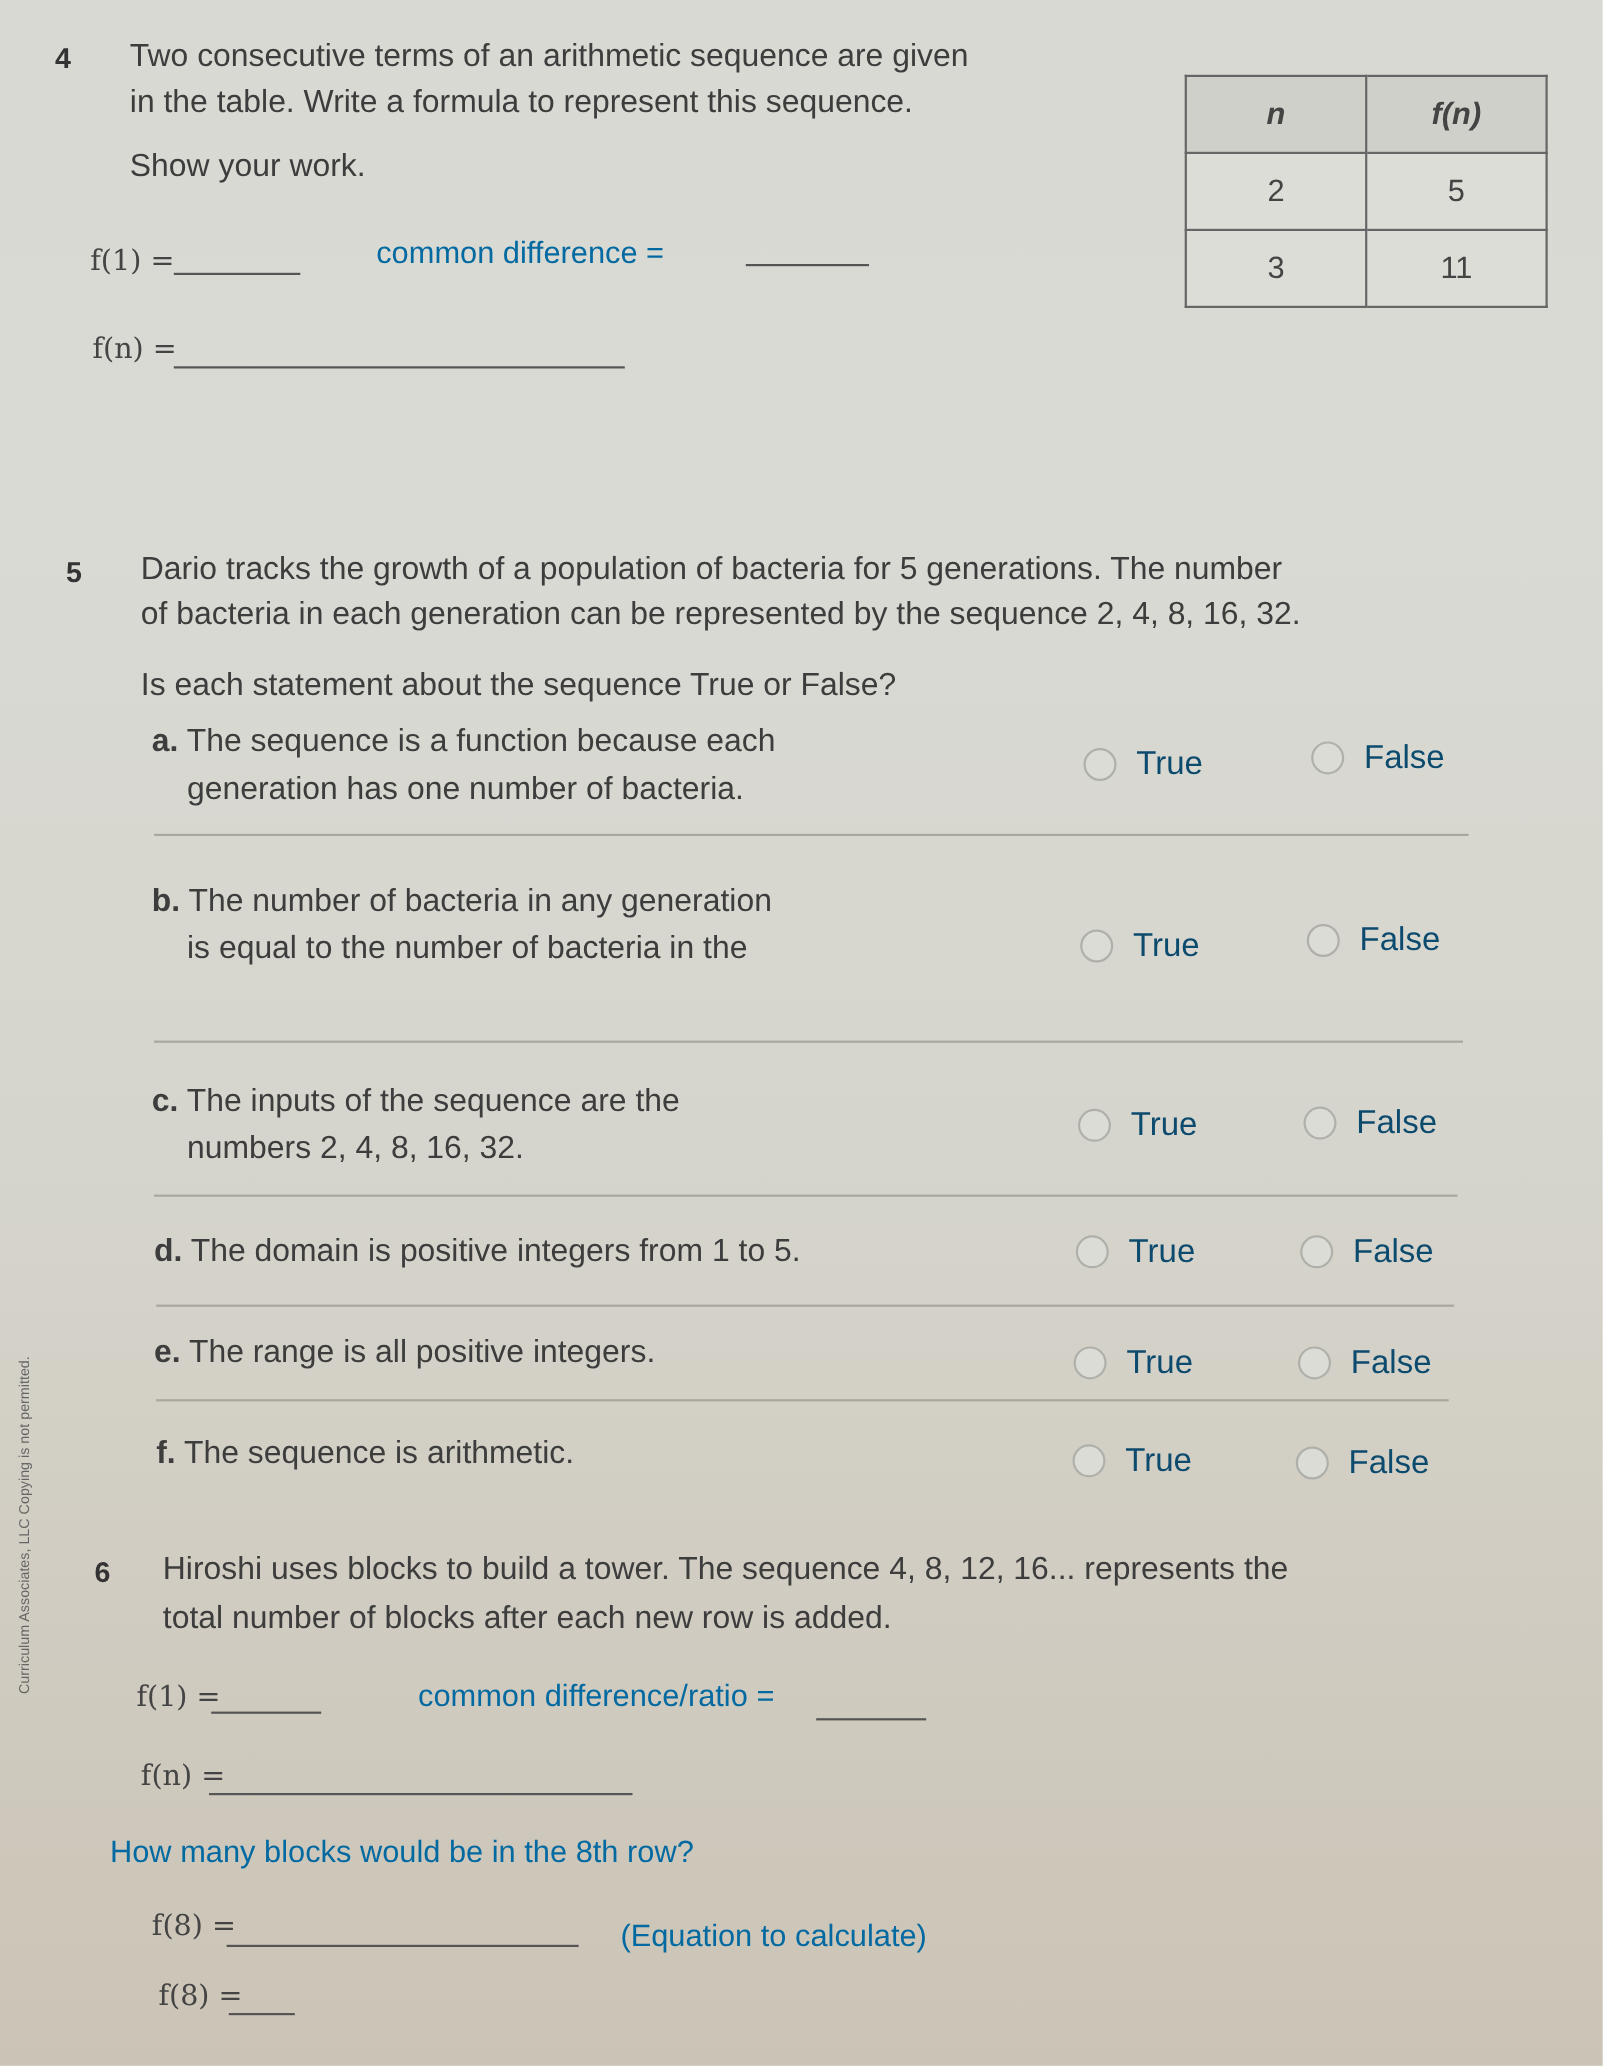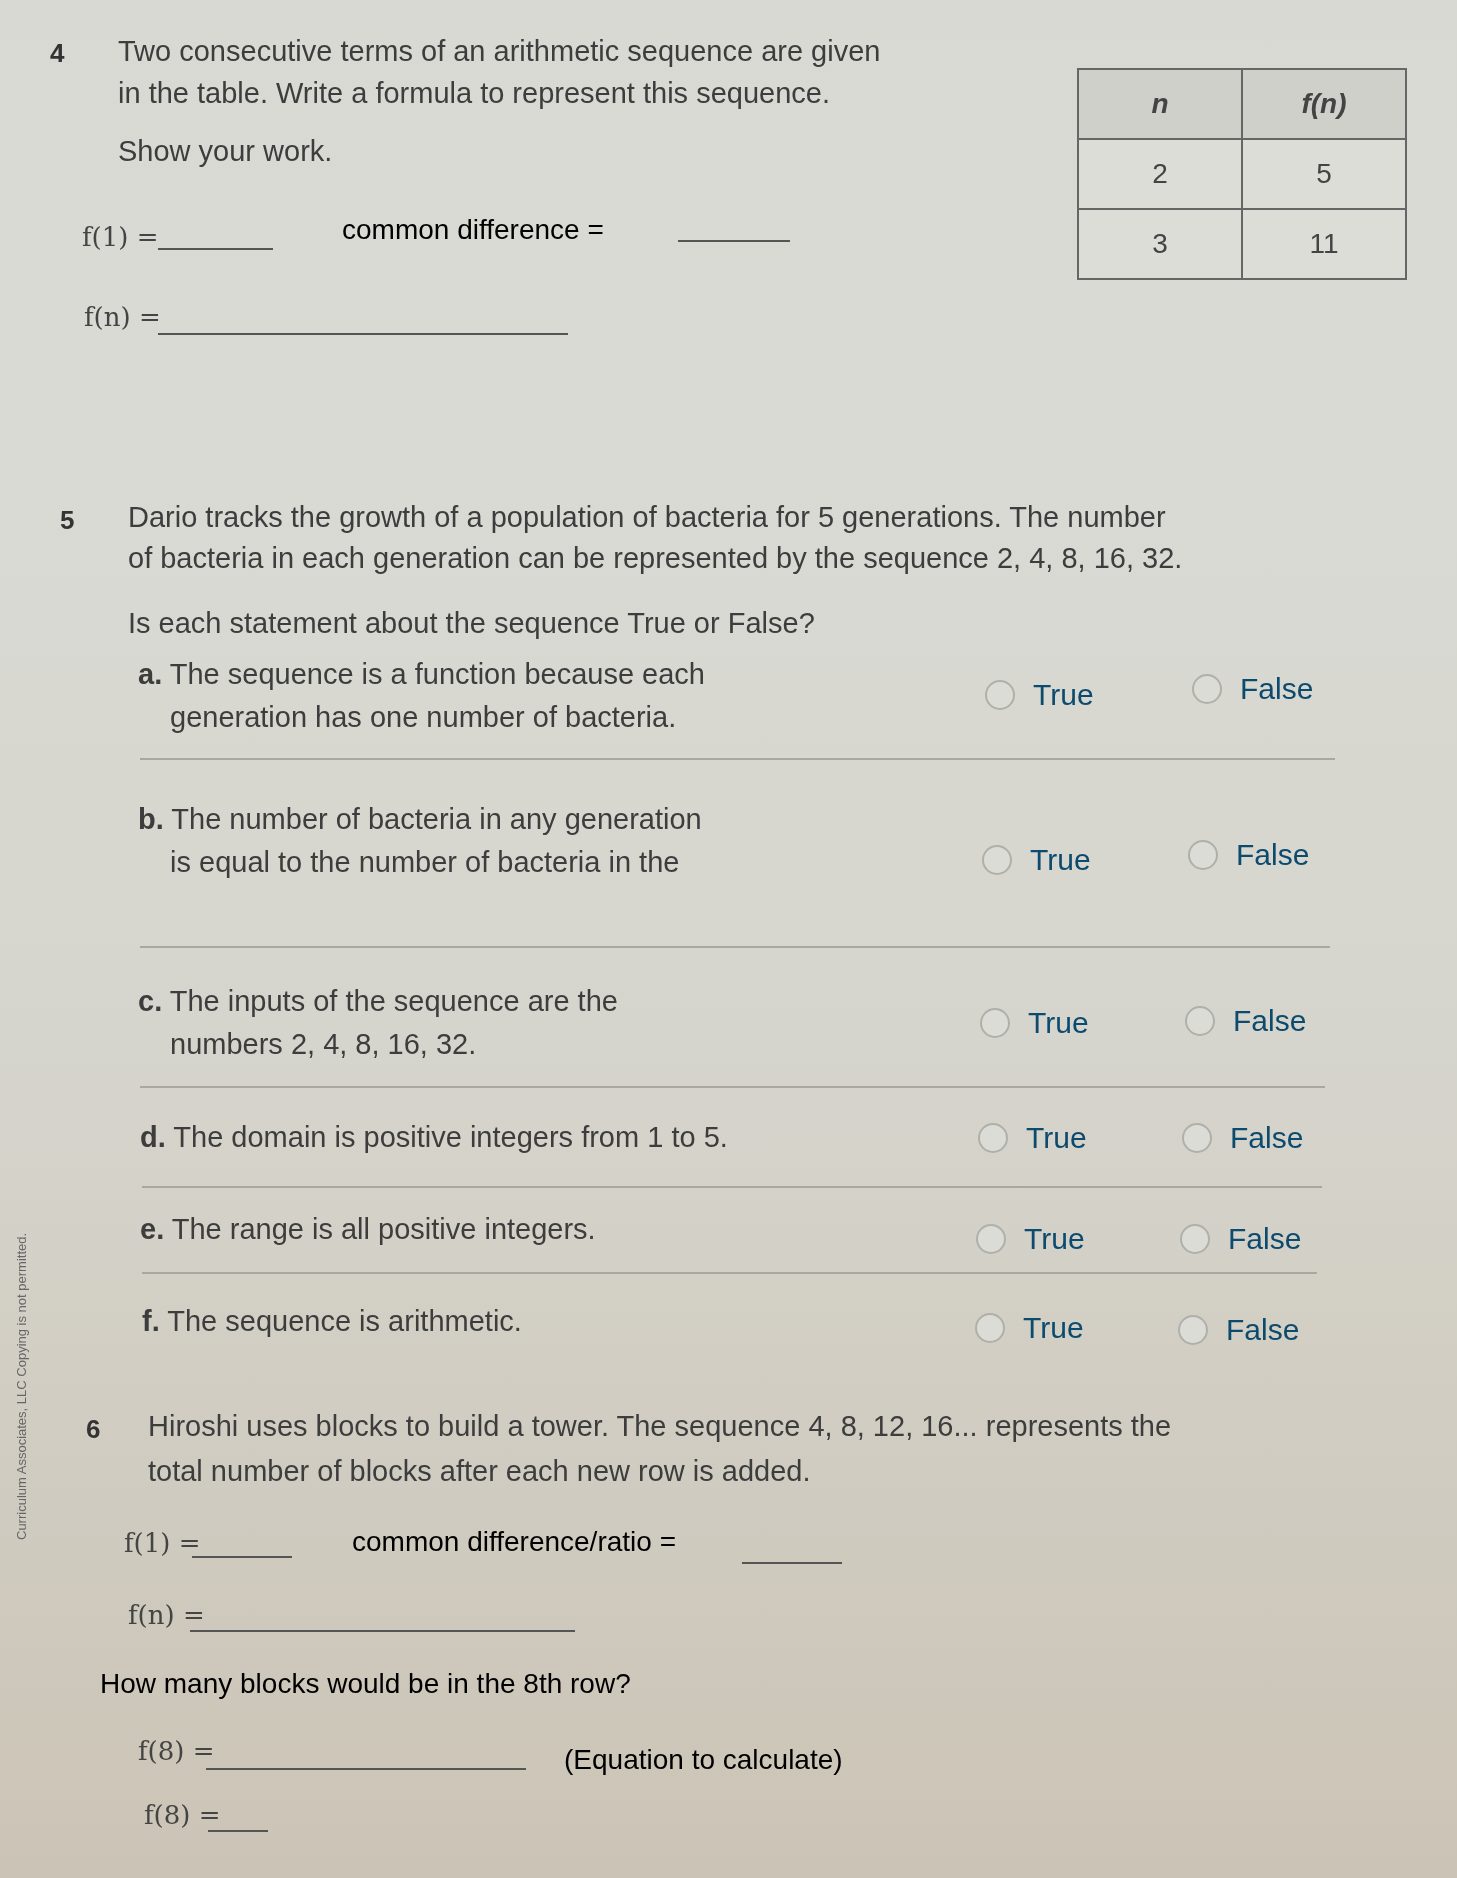--- a/index.html
+++ b/index.html
@@ -6,21 +6,21 @@
     body {
       width: 1457px; height: 1878px; overflow: hidden; position: relative;
       background: linear-gradient(180deg, #d8d9d3 0%, #d9dad4 25%, #d6d5cd 55%, #d0cbc0 80%, #cbc4b6 100%);
       font-family: "Liberation Sans", sans-serif;
       color: #3a3a3a;
     }
     .abs { position: absolute; white-space: nowrap; }
     .qnum { font-weight: bold; font-size: 26px; color: #333; }
     .para { font-size: 29px; line-height: 42px; color: #3d3d3d; }
     .math { font-family: "DejaVu Serif", serif; font-size: 26px; color: #444; margin-left: 32px; }
-    .label { font-size: 28px; color: #000000; }
+    .label { font-size: 28px; color: #0369a1; }
     .blank { display: inline-block; border-bottom: 2px solid #555; vertical-align: baseline; }
     table.seq { position: absolute; left: 1077px; top: 68px; border-collapse: collapse; }
     table.seq td, table.seq th {
       border: 2px solid #666; width: 160px; height: 66px; text-align: center;
       font-size: 28px; color: #444; font-weight: normal;
     }
     table.seq th { background: #cfd0ca; font-style: italic; font-weight: bold; }
     table.seq td { background: #dcddd7; }
     .stmt { font-size: 29px; line-height: 43px; color: #3d3d3d; }
     .stmt b { font-weight: bold; }
@@ -152,21 +152,21 @@
   <span class="radio"></span>
   <span>False</span>
 </div>
 
 <div class="abs qnum" style="left:86px; top:1414px;">6</div>
 <div class="abs para" style="left:148px; top:1405px;">Hiroshi uses blocks to build a tower. The sequence 4, 8, 12, 16... represents the</div>
 <div class="abs para" style="left:148px; top:1450px;">total number of blocks after each new row is added.</div>
 
 <div class="abs math" style="left:92px; top:1528px;">f(1) =</div>
 <div class="abs blank" style="left:192px; top:1556px; width:100px;"></div>
-<div class="abs label" style="left:352px; top:1526px;">common difference/ratio =</div>
+<div class="abs label" style="left:380px; top:1526px;">common difference/ratio =</div>
 <div class="abs blank" style="left:742px; top:1562px; width:100px;"></div>
 
 <div class="abs math" style="left:96px; top:1600px;">f(n) =</div>
 <div class="abs blank" style="left:190px; top:1630px; width:385px;"></div>
 
 <div class="abs label" style="left:100px; top:1668px;">How many blocks would be in the 8th row?</div>
 
 <div class="abs math" style="left:106px; top:1736px;">f(8) =</div>
 <div class="abs blank" style="left:206px; top:1768px; width:320px;"></div>
 <div class="abs label" style="left:564px; top:1744px;">(Equation to calculate)</div>

